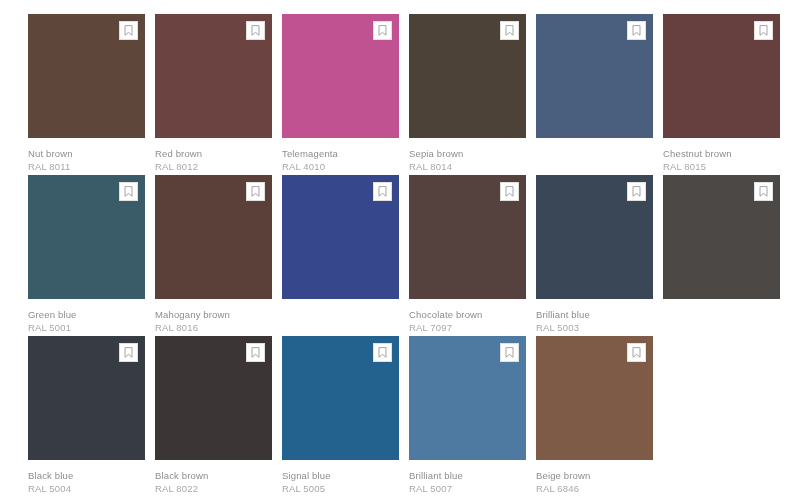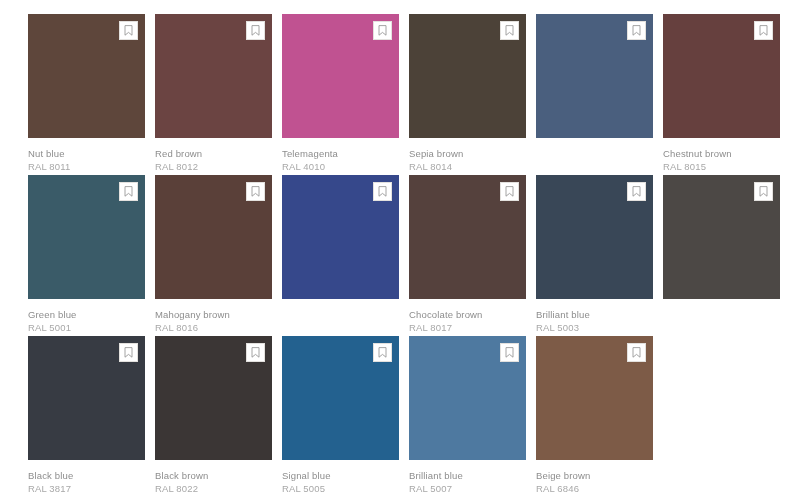--- a/index.html
+++ b/index.html
@@ -74,21 +74,21 @@
 <div class="palette-grid">
     <div class="color-card">
       <div class="swatch" style="background-color: rgb(94, 70, 59);">
         <button class="bookmark-button">
           <svg width="9" height="11" viewBox="0 0 9 11" fill="none" xmlns="http://www.w3.org/2000/svg" aria-hidden="true">
             <path d="M1 0.6 H8 V10.2 L4.5 7.4 L1 10.2 Z" stroke="#9a9a9a" stroke-width="0.9" fill="none" stroke-linejoin="round"></path>
           </svg>
         </button>
       </div>
       <div class="card-meta">
-        <div class="color-name">Nut blue</div>
+        <div class="color-name">Nut brown</div>
         <div class="color-code">RAL 8011</div>
       </div>
     </div>
     <div class="color-card">
       <div class="swatch" style="background-color: rgb(107, 68, 66);">
         <button class="bookmark-button">
           <svg width="9" height="11" viewBox="0 0 9 11" fill="none" xmlns="http://www.w3.org/2000/svg" aria-hidden="true">
             <path d="M1 0.6 H8 V10.2 L4.5 7.4 L1 10.2 Z" stroke="#9a9a9a" stroke-width="0.9" fill="none" stroke-linejoin="round"></path>
           </svg>
         </button>
@@ -184,21 +184,21 @@
     <div class="color-card">
       <div class="swatch" style="background-color: rgb(85, 65, 61);">
         <button class="bookmark-button">
           <svg width="9" height="11" viewBox="0 0 9 11" fill="none" xmlns="http://www.w3.org/2000/svg" aria-hidden="true">
             <path d="M1 0.6 H8 V10.2 L4.5 7.4 L1 10.2 Z" stroke="#9a9a9a" stroke-width="0.9" fill="none" stroke-linejoin="round"></path>
           </svg>
         </button>
       </div>
       <div class="card-meta">
         <div class="color-name">Chocolate brown</div>
-        <div class="color-code">RAL 8017</div>
+        <div class="color-code">RAL 7097</div>
       </div>
     </div>
     <div class="color-card">
       <div class="swatch" style="background-color: rgb(57, 71, 87);">
         <button class="bookmark-button">
           <svg width="9" height="11" viewBox="0 0 9 11" fill="none" xmlns="http://www.w3.org/2000/svg" aria-hidden="true">
             <path d="M1 0.6 H8 V10.2 L4.5 7.4 L1 10.2 Z" stroke="#9a9a9a" stroke-width="0.9" fill="none" stroke-linejoin="round"></path>
           </svg>
         </button>
       </div>
@@ -219,21 +219,21 @@
     <div class="color-card">
       <div class="swatch" style="background-color: rgb(55, 59, 67);">
         <button class="bookmark-button">
           <svg width="9" height="11" viewBox="0 0 9 11" fill="none" xmlns="http://www.w3.org/2000/svg" aria-hidden="true">
             <path d="M1 0.6 H8 V10.2 L4.5 7.4 L1 10.2 Z" stroke="#9a9a9a" stroke-width="0.9" fill="none" stroke-linejoin="round"></path>
           </svg>
         </button>
       </div>
       <div class="card-meta">
         <div class="color-name">Black blue</div>
-        <div class="color-code">RAL 3817</div>
+        <div class="color-code">RAL 5004</div>
       </div>
     </div>
     <div class="color-card">
       <div class="swatch" style="background-color: rgb(59, 54, 53);">
         <button class="bookmark-button">
           <svg width="9" height="11" viewBox="0 0 9 11" fill="none" xmlns="http://www.w3.org/2000/svg" aria-hidden="true">
             <path d="M1 0.6 H8 V10.2 L4.5 7.4 L1 10.2 Z" stroke="#9a9a9a" stroke-width="0.9" fill="none" stroke-linejoin="round"></path>
           </svg>
         </button>
       </div>

